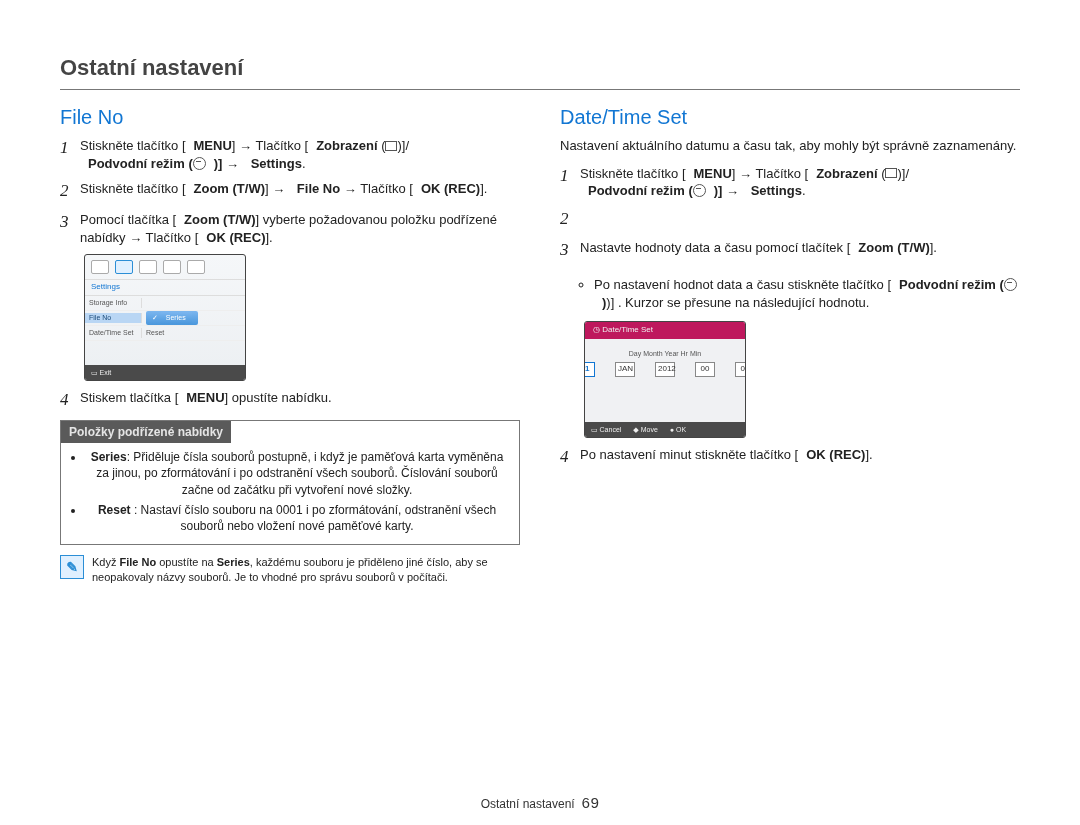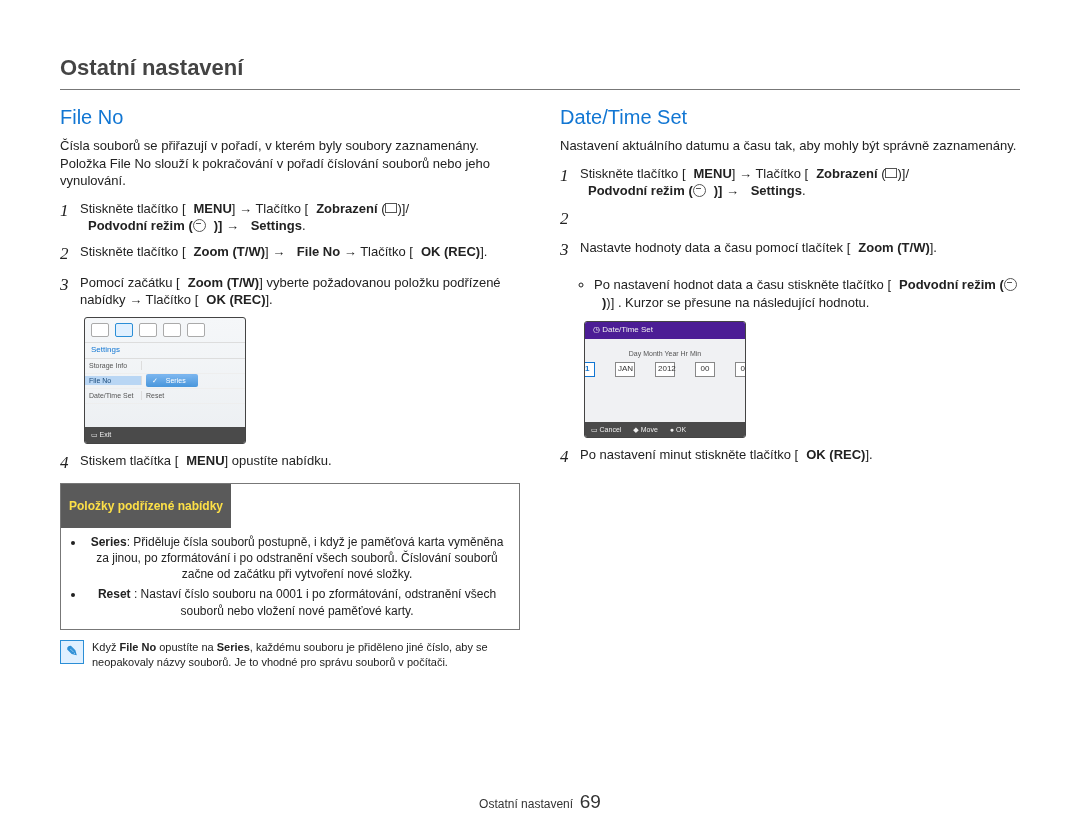--- a/index.html
+++ b/index.html
@@ -159,24 +159,24 @@
     font-size: 7px;
     padding: 3px 6px;
   }
 
   .subbox {
     border: 1px solid #777;
     margin-top: 8px;
   }
   .subbox .hdr {
     background: #5a5a5a;
-    color: #fde047;
+    color: #e5e5e5;
     font-weight: bold;
     font-size: 12px;
-    padding: 14px 8px;
+    padding: 3px 8px;
     display: inline-block;
   }
   .subbox ul {
     margin: 6px 10px 10px 24px;
     padding: 0;
     font-size: 12px;
   }
   .subbox ul li { margin-bottom: 4px; text-align: center; }
 
   .tipbox {
@@ -211,21 +211,21 @@
     border: 1px solid #444;
     border-radius: 3px;
     margin: 6px 0 8px 24px;
     background: #f0f1f3;
     font-size: 8px;
     color: #333;
     position: relative;
     overflow: hidden;
   }
   .screenshot2 .title {
-    background: #4c1d95;
+    background: #be185d;
     color: #eee;
     font-size: 8px;
     padding: 3px 8px;
   }
   .screenshot2 .body {
     padding: 10px 8px 0 8px;
     text-align: center;
   }
   .screenshot2 .labels {
     font-size: 7px;
@@ -263,54 +263,53 @@
   }
 
   .pagefoot {
     position: absolute;
     bottom: 12px;
     left: 0; right: 0;
     text-align: center;
     font-size: 12px;
     color: #333;
   }
-  .pagefoot .num { font-size: 19px; }
+  .pagefoot .num { font-size: 15px; font-family: Liberation Mono, monospace; }
 </style>
 </head>
 <body>
 
 <div class="page">
 
   <h1 class="chapter">Ostatní nastavení</h1>
   <div class="rule"></div>
 
   <div class="cols">
 
     <div class="col">
       <h2 class="section">File No</h2>
-      <p class="intro">Čísla souborů se přiřazují v pořadí, v kterém byly soubory zaznamenány. Položka File No slouží k pokračování v pořadí číslování souborů nebo jeho vynulování.</p>
 
       <ol class="steps">
         <li>
           <span class="stepnum">1</span>
           <span class="steptxt">
             <span>Stiskněte tlačítko [</span><b>MENU</b><span>] → Tlačítko [</span><b>Zobrazení</b><span> (</span><span class="icon-box"></span><span>)]/</span><br>
             <b>Podvodní režim (</b><span class="icon-globe"></span><b>)] → </b><b>Settings</b><span>.</span>
           </span>
         </li>
         <li>
           <span class="stepnum">2</span>
           <span class="steptxt">
             <span>Stiskněte tlačítko [</span><b>Zoom (T/W)</b><span>] → </span><b>File No</b><span> → Tlačítko [</span><b>OK (REC)</b><span>].</span>
           </span>
         </li>
         <li>
           <span class="stepnum">3</span>
           <span class="steptxt">
-            <span>Pomocí začátku [</span><b>Zoom (T/W)</b><span>] vyberte požadovanou položku podřízené nabídky → Tlačítko [</span><b>OK (REC)</b><span>].</span>
+            <span>Pomocí tlačítka [</span><b>Zoom (T/W)</b><span>] vyberte požadovanou položku podřízené nabídky → Tlačítko [</span><b>OK (REC)</b><span>].</span>
           </span>
         </li>
       </ol>
 
       <div class="screenshot1">
         <div class="tabs">
           <span></span>
           <span class="active"></span>
           <span></span>
           <span></span>

